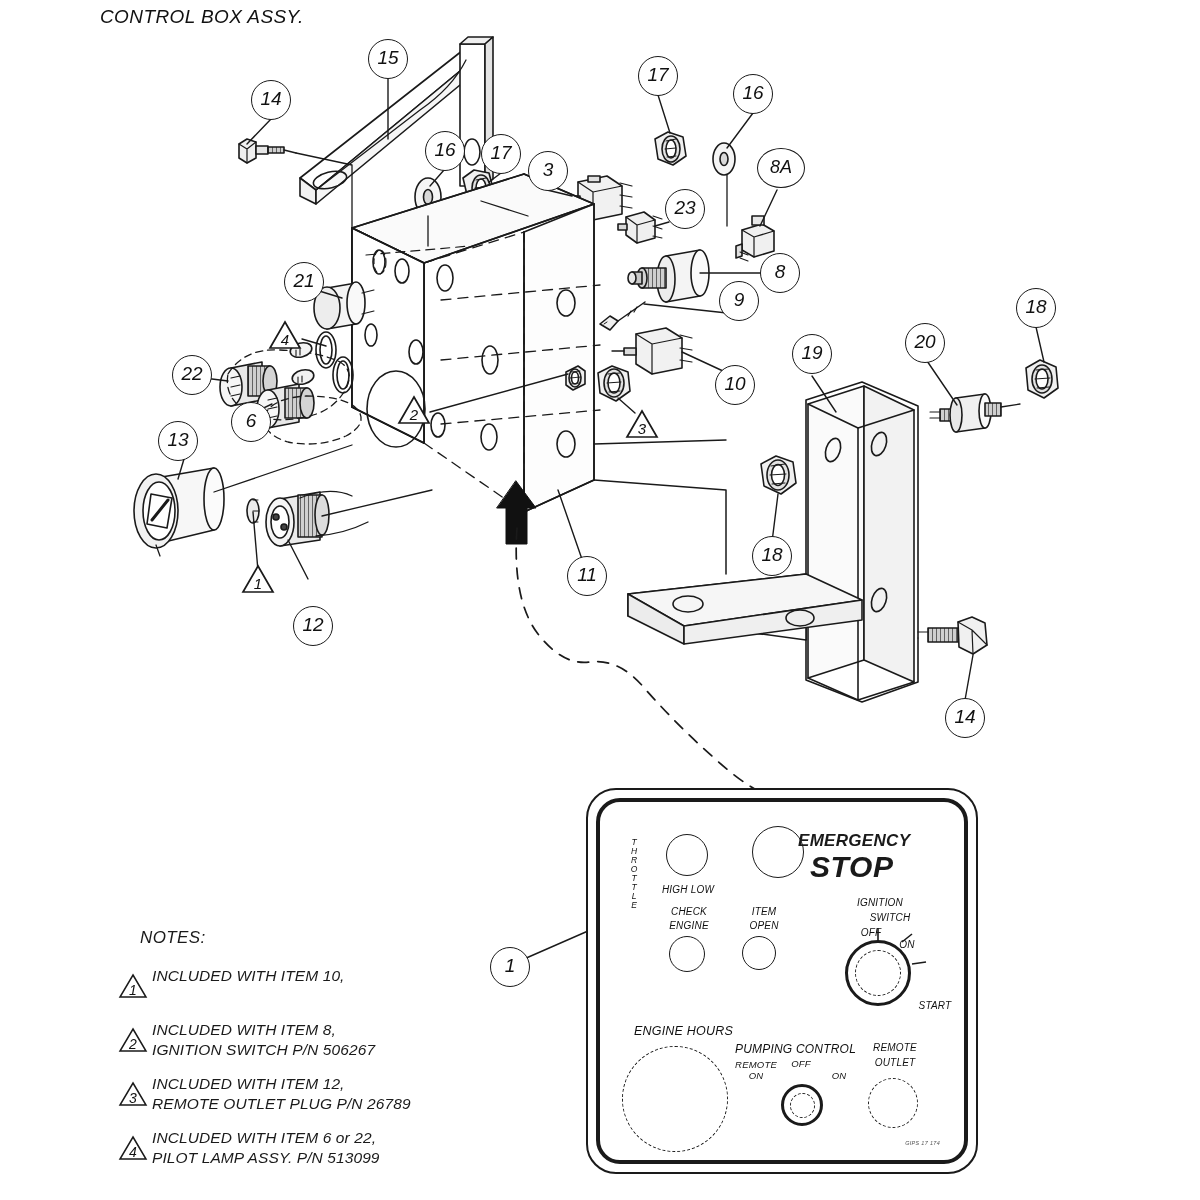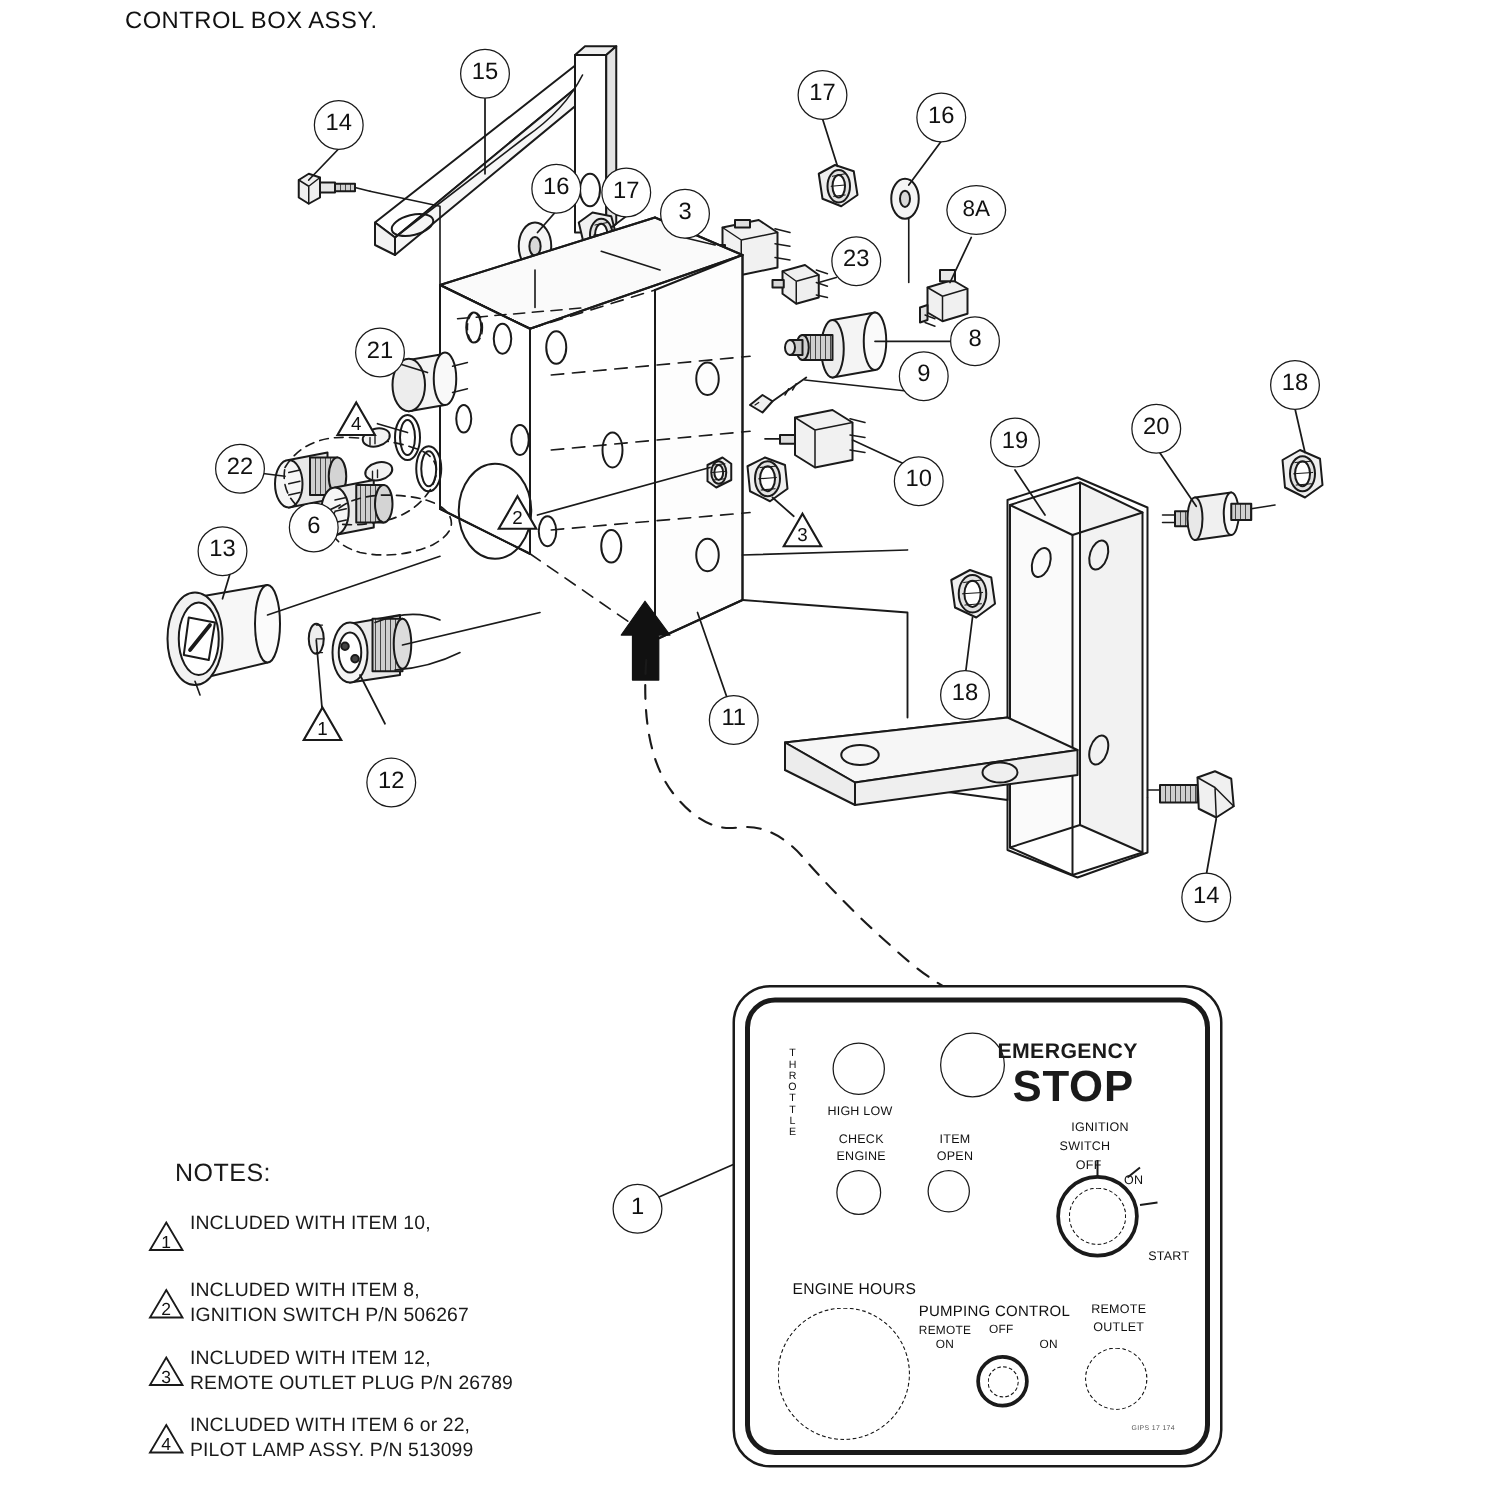--- a/index.html
+++ b/index.html
@@ -14,20 +14,21 @@
     font-family: "Liberation Sans", sans-serif;
     color: #1a1a1a;
     overflow: hidden;
   }
 
   #sheet {
     position: absolute;
     left: 0; top: 0;
     width: 1200px;
     height: 1048px;
+    font-style: italic;
   }
 
   
   .sheet-title {
     position: absolute;
     left: 100px;
     top: 6px;
     font-size: 19px;
     letter-spacing: 0.4px;
     color: #111;
@@ -35,21 +36,21 @@
   }
 
   
   .notes-block {
     position: absolute;
     left: 118px;
     top: 928px;
     width: 400px;
   }
   .notes-heading {
-    font-size: 20px;
+    font-size: 17px;
     letter-spacing: 0.4px;
     margin-left: 22px;
     margin-bottom: 18px;
   }
   .note-row {
     position: relative;
     min-height: 40px;
     margin-bottom: 14px;
     padding-left: 34px;
   }
@@ -155,21 +156,21 @@
     top: 29px;
     font-size: 17px;
     font-weight: bold;
     letter-spacing: 0.3px;
     white-space: nowrap;
   }
   .estop-stop {
     position: absolute;
     left: 210px;
     top: 48px;
-    font-size: 35px;
+    font-size: 30px;
     font-weight: bold;
     letter-spacing: 0.6px;
     white-space: nowrap;
   }
 
   .drawing-no {
     position: absolute;
     right: 24px;
     bottom: 14px;
     font-size: 5.5px;
@@ -735,21 +736,21 @@
 
       <div class="pnl-label" style="left:54px; top:104px; width:70px;">CHECK</div>
       <div class="pnl-label" style="left:54px; top:118px; width:70px;">ENGINE</div>
       <div class="pnl-circle" style="left:69px; top:134px; width:36px; height:36px;"></div>
 
       <div class="pnl-label" style="left:133px; top:104px; width:62px;">ITEM</div>
       <div class="pnl-label" style="left:133px; top:118px; width:62px;">OPEN</div>
       <div class="pnl-circle" style="left:142px; top:134px; width:34px; height:34px;"></div>
 
       <div class="pnl-label" style="left:240px; top:95px; width:80px;">IGNITION</div>
-      <div class="pnl-label" style="left:228px; top:110px; width:80px;">SWITCH</div>
+      <div class="pnl-label" style="left:250px; top:110px; width:80px;">SWITCH</div>
       <div class="pnl-label" style="left:254px; top:125px; width:34px; font-size:10px;">OFF</div>
       <div class="pnl-label" style="left:295px; top:137px; width:24px; font-size:10px;">ON</div>
       <div class="pnl-label" style="left:313px; top:158px; width:44px; font-size:10px;margin-top:40px;">START</div>
       <div class="pnl-circle-thick" style="left:245px; top:138px; width:66px; height:66px;"></div>
       <div class="pnl-circle-dashed" style="left:255px; top:148px; width:46px; height:46px;"></div>
       <svg style="position:absolute; left:238px; top:118px;" width="110" height="60">
         <g stroke="#1a1a1a" stroke-width="1.6" fill="none">
           <path d="M40,8 L40,22"></path>
           <path d="M64,22 L74,14"></path>
           <path d="M74,44 L88,42"></path>

